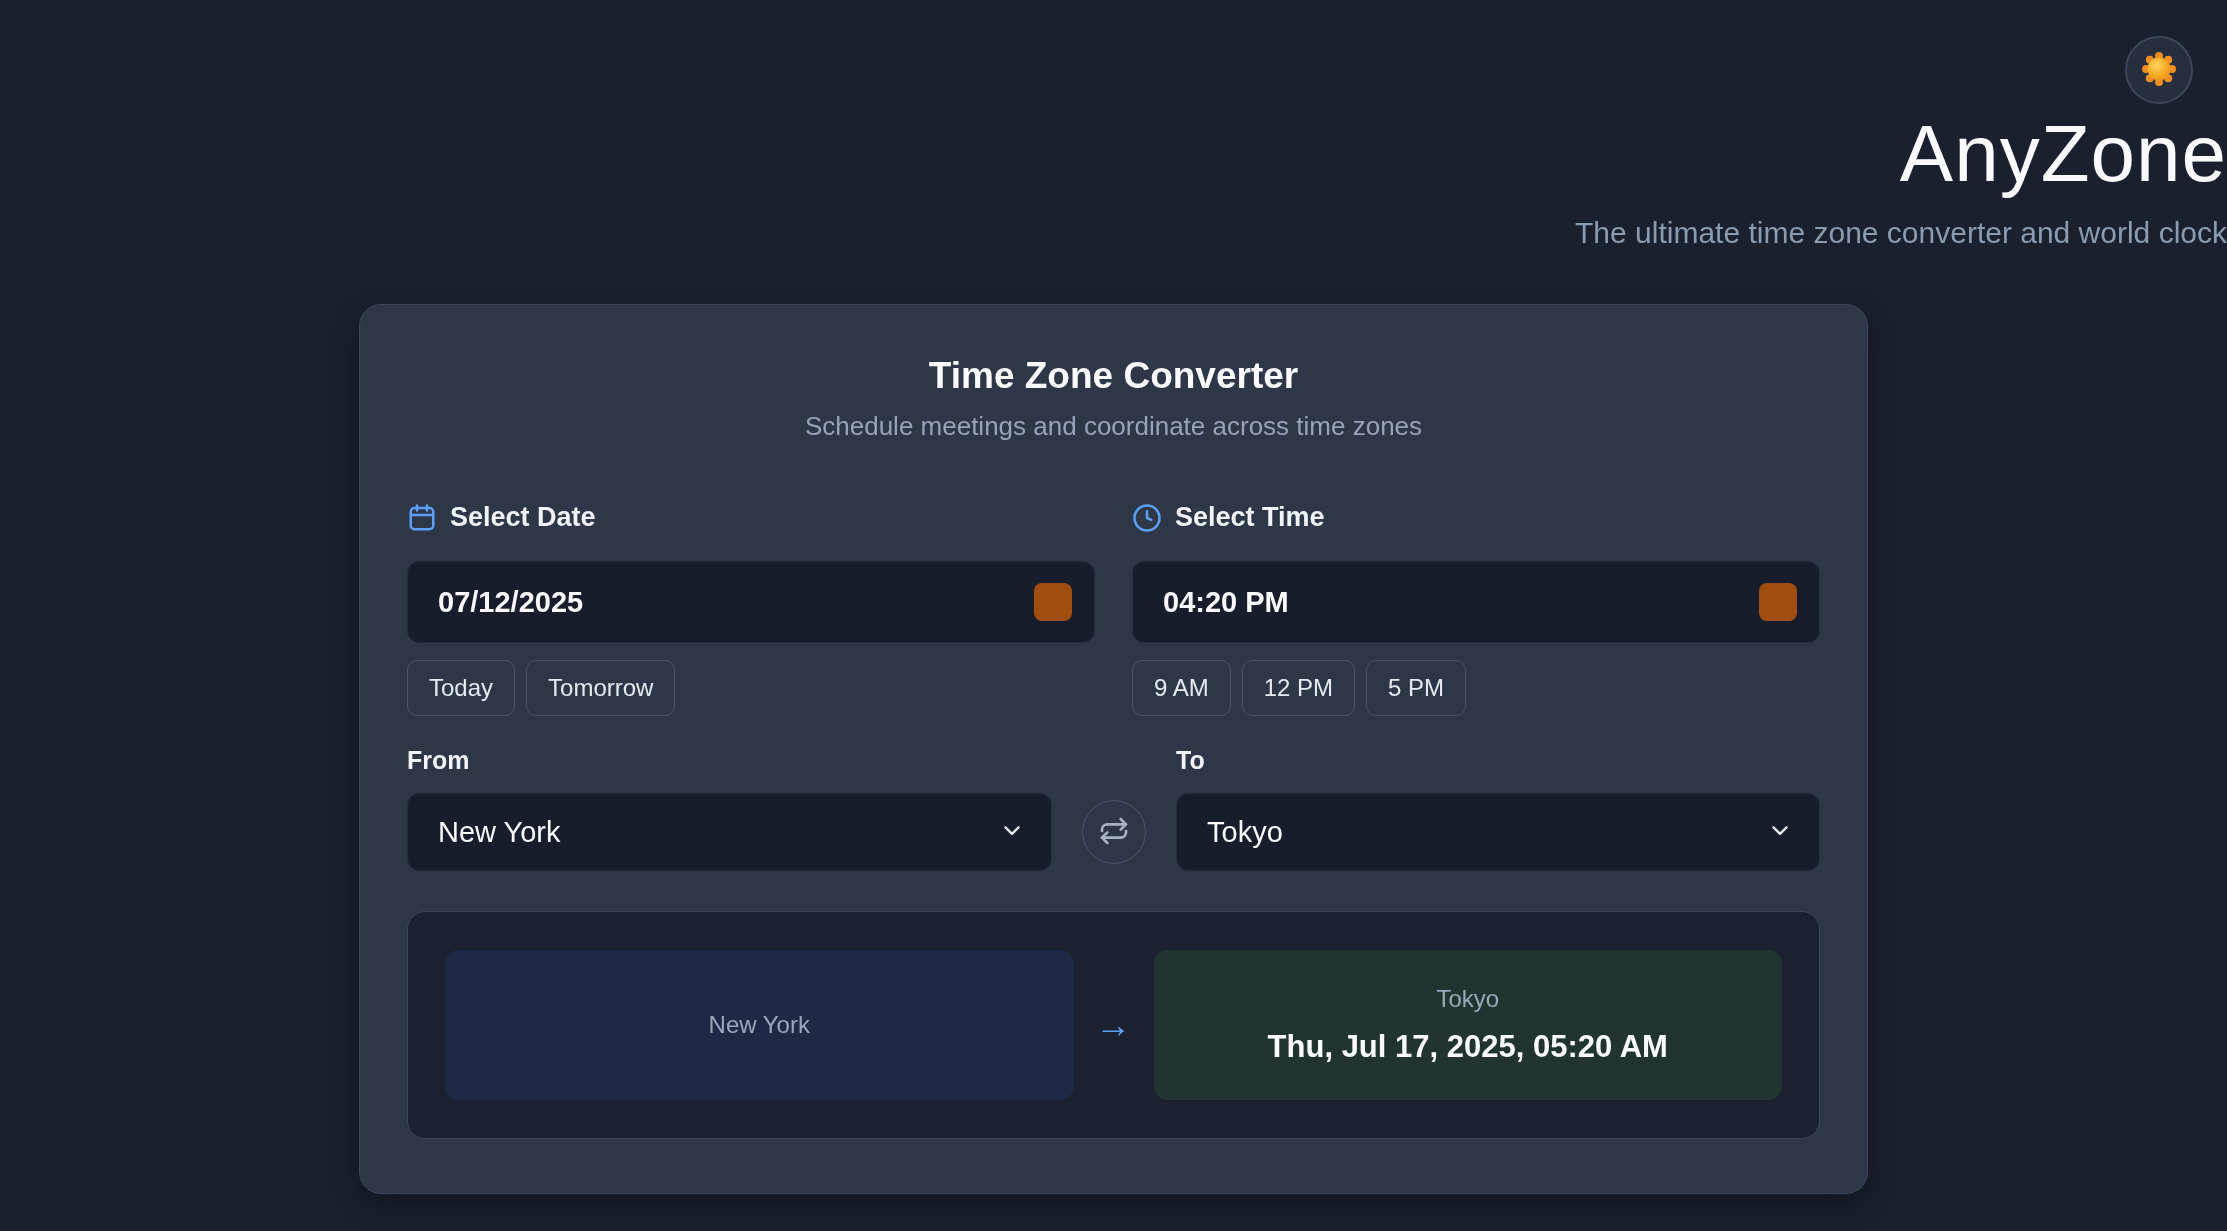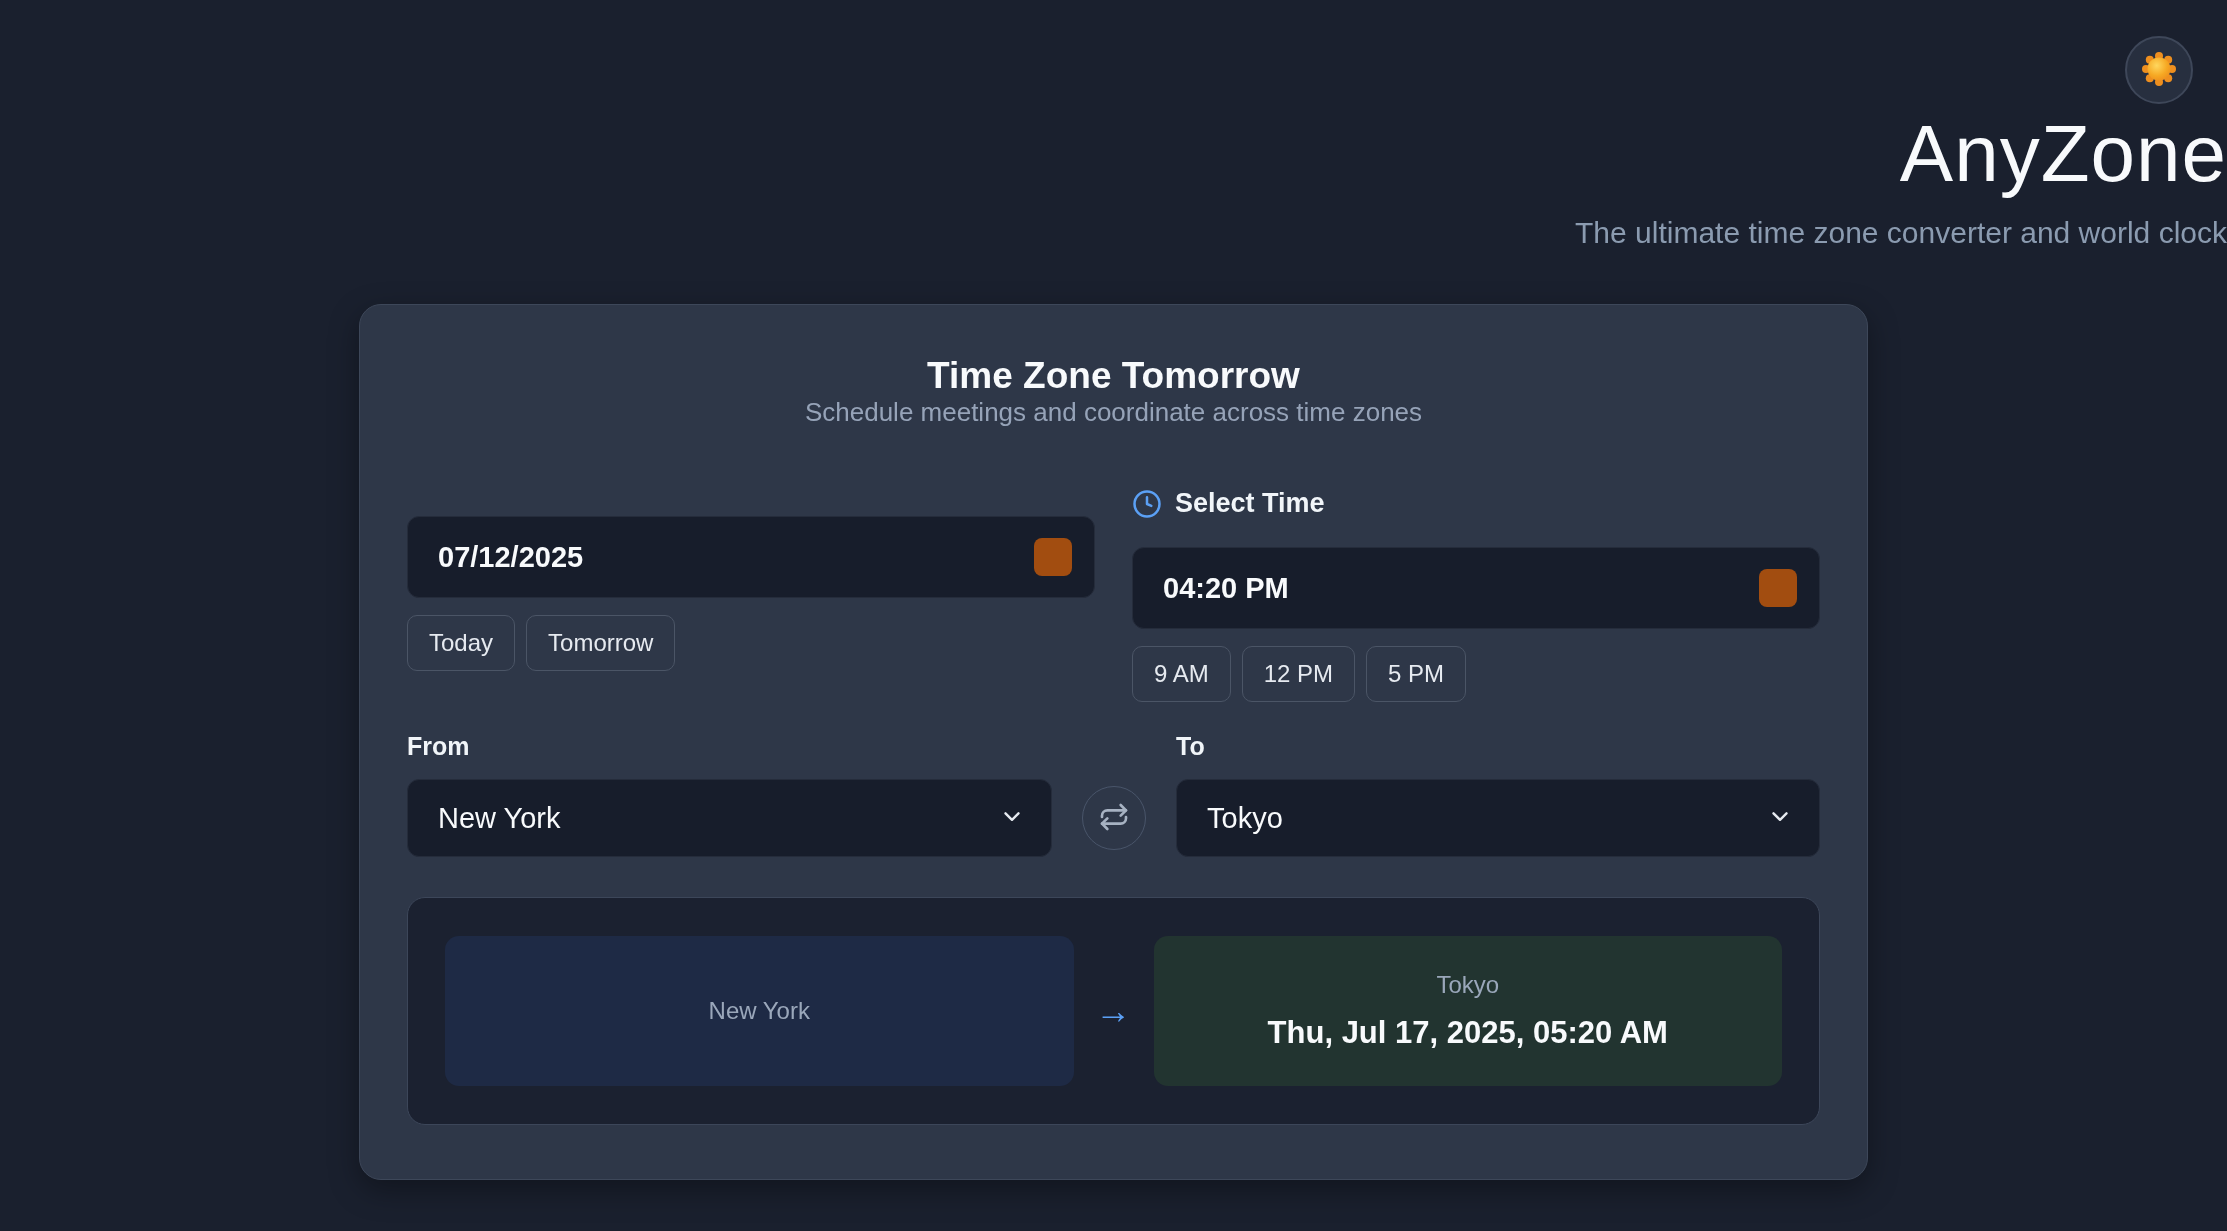--- a/index.html
+++ b/index.html
@@ -33,21 +33,21 @@
   
   .card {
     width: 1509px; margin: 54px auto 0;
     background: #2e3748;
     border: 1px solid #3d4759;
     border-radius: 22px;
     padding: 50px 47px 54px;
     box-shadow: 0 10px 30px rgba(0,0,0,0.35);
   }
   .card-title { text-align: center; font-size: 37px; font-weight: 700; color: #f8fafc; }
-  .card-subtitle { text-align: center; font-size: 26px; color: #96a3b8; }
+  .card-subtitle { text-align: center; font-size: 26px; color: #96a3b8; margin-top: 14px; }
 
   
   .grid-row {
     display: grid; grid-template-columns: 1fr 1fr; column-gap: 37px;
     margin-top: 60px;
   }
   .field-label {
     display: flex; align-items: center; gap: 13px;
     font-size: 27px; font-weight: 700; color: #f1f5f9;
   }
@@ -144,26 +144,37 @@
     </svg>
   </span>
 </button>
 
 <header class="app-header">
   <h1 class="app-title">AnyZone</h1>
   <p class="app-subtitle">The ultimate time zone converter and world clock</p>
 </header>
 
 <main class="card">
-  <h2 class="card-title">Time Zone Tomorrow</h2>
+  <h2 class="card-title">Time Zone Converter</h2>
   <p class="card-subtitle">Schedule meetings and coordinate across time zones</p>
 
   <div class="grid-row">
 
     <div class="field-col">
+      <div class="field-label">
+        <span>
+          <svg width="30" height="30" viewBox="0 0 24 24" fill="none" stroke="#5ba0f5" stroke-width="2" stroke-linecap="round" stroke-linejoin="round">
+            <rect x="3" y="4" width="18" height="17" rx="3"></rect>
+            <line x1="8" y1="2" x2="8" y2="6"></line>
+            <line x1="16" y1="2" x2="16" y2="6"></line>
+            <line x1="3" y1="9.5" x2="21" y2="9.5"></line>
+          </svg>
+        </span>
+        <span>Select Date</span>
+      </div>
       <div class="input-box">
         <span class="input-value">07/12/2025</span>
         <span class="picker-indicator"></span>
       </div>
       <div class="quick-row">
         <button class="quick-btn">Today</button>
         <button class="quick-btn">Tomorrow</button>
       </div>
     </div>
 

